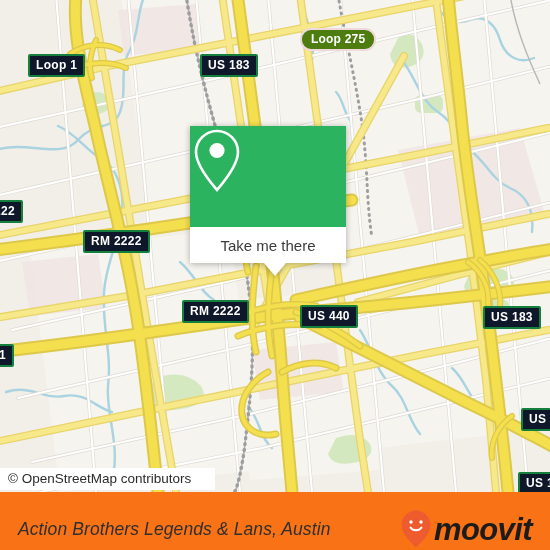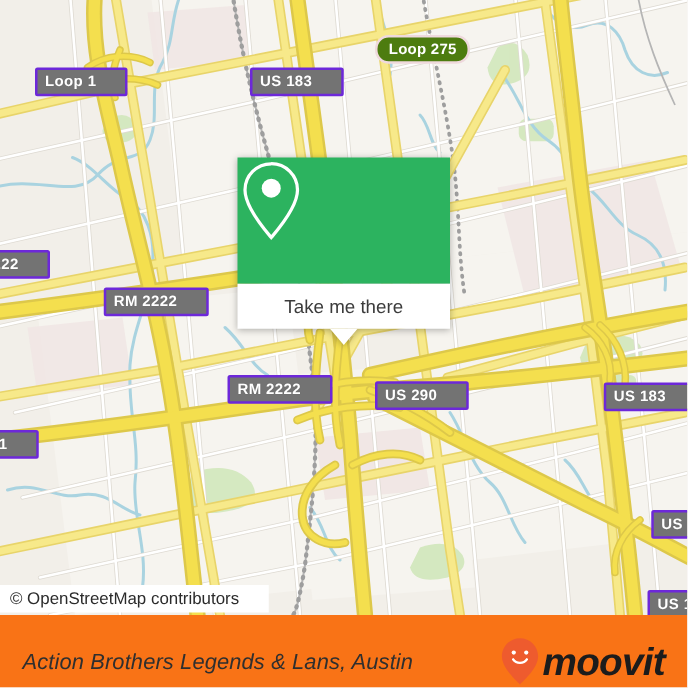--- a/index.html
+++ b/index.html
@@ -20,26 +20,26 @@
   
   .shield{
     position:absolute;
     font-family:"Liberation Sans", sans-serif;
     font-weight:bold;
     white-space:nowrap;
     line-height:1;
     box-sizing:border-box;
   }
   .shield.hw{
-    background:#737373;
-    border:2px solid #6d28d9;
+    background:#0f172a;
+    border:2px solid #15803d;
     border-radius:2px;
     color:#ffffff;
     font-size:12px;
-    padding:3px 23px 4px 6px;
+    padding:3px 6px 4px 6px;
     letter-spacing:.3px;
     text-shadow:0 0 1px rgba(0,0,0,.12);
   }
   .shield.pill{
     background:#4d7c0f;
     border:2px solid #efd9dd;
     border-radius:11px;
     color:#ffffff;
     font-size:12px;
     padding:3px 9px 4px 9px;
@@ -50,21 +50,21 @@
   #attrib{
     position:absolute;left:0;top:468px;
     background:#ffffff;
     padding:3px 24px 4px 8px;
     font-size:13.5px;color:#2b2b2b;
     font-family:"Liberation Sans", sans-serif;
   }
 
   
   #callout{
-    position:absolute;left:190px;top:126px;width:170px;
+    position:absolute;left:190px;top:126px;width:156px;
     filter:drop-shadow(0 1px 3px rgba(0,0,0,.30));
   }
   #callout .head{
     height:101px;background:#2cb35f;
     display:flex;align-items:center;justify-content:center;
   }
   #callout .foot{
     height:36px;background:#ffffff;
     display:flex;align-items:center;justify-content:center;
     font-size:15px;color:#3b3b3b;
@@ -290,21 +290,21 @@
         <path d="M480 260 C 494 272, 502 290, 500 308"></path>
         <path d="M512 416 C 498 426, 490 442, 492 458"></path>
       </g>
     </svg>
 
     <div class="shield hw" style="left:28px;top:54px;">Loop 1</div>
     <div class="shield hw" style="left:200px;top:54px;">US 183</div>
     <div class="shield pill" style="left:300px;top:28px;">Loop 275</div>
     <div class="shield hw" style="left:83px;top:230px;">RM 2222</div>
     <div class="shield hw" style="left:182px;top:300px;">RM 2222</div>
-    <div class="shield hw" style="left:300px;top:305px;">US 290</div>
+    <div class="shield hw" style="left:300px;top:305px;">US 440</div>
     <div class="shield hw" style="left:483px;top:306px;">US 183</div>
     <div class="shield hw" style="left:-14px;top:200px;">222</div>
     <div class="shield hw" style="left:-9px;top:344px;">1</div>
     <div class="shield hw" style="left:521px;top:408px;">US 1</div>
     <div class="shield hw" style="left:518px;top:472px;">US 18</div>
 
     <div id="attrib">© OpenStreetMap contributors</div>
 
     <div id="callout">
       <div class="head">

